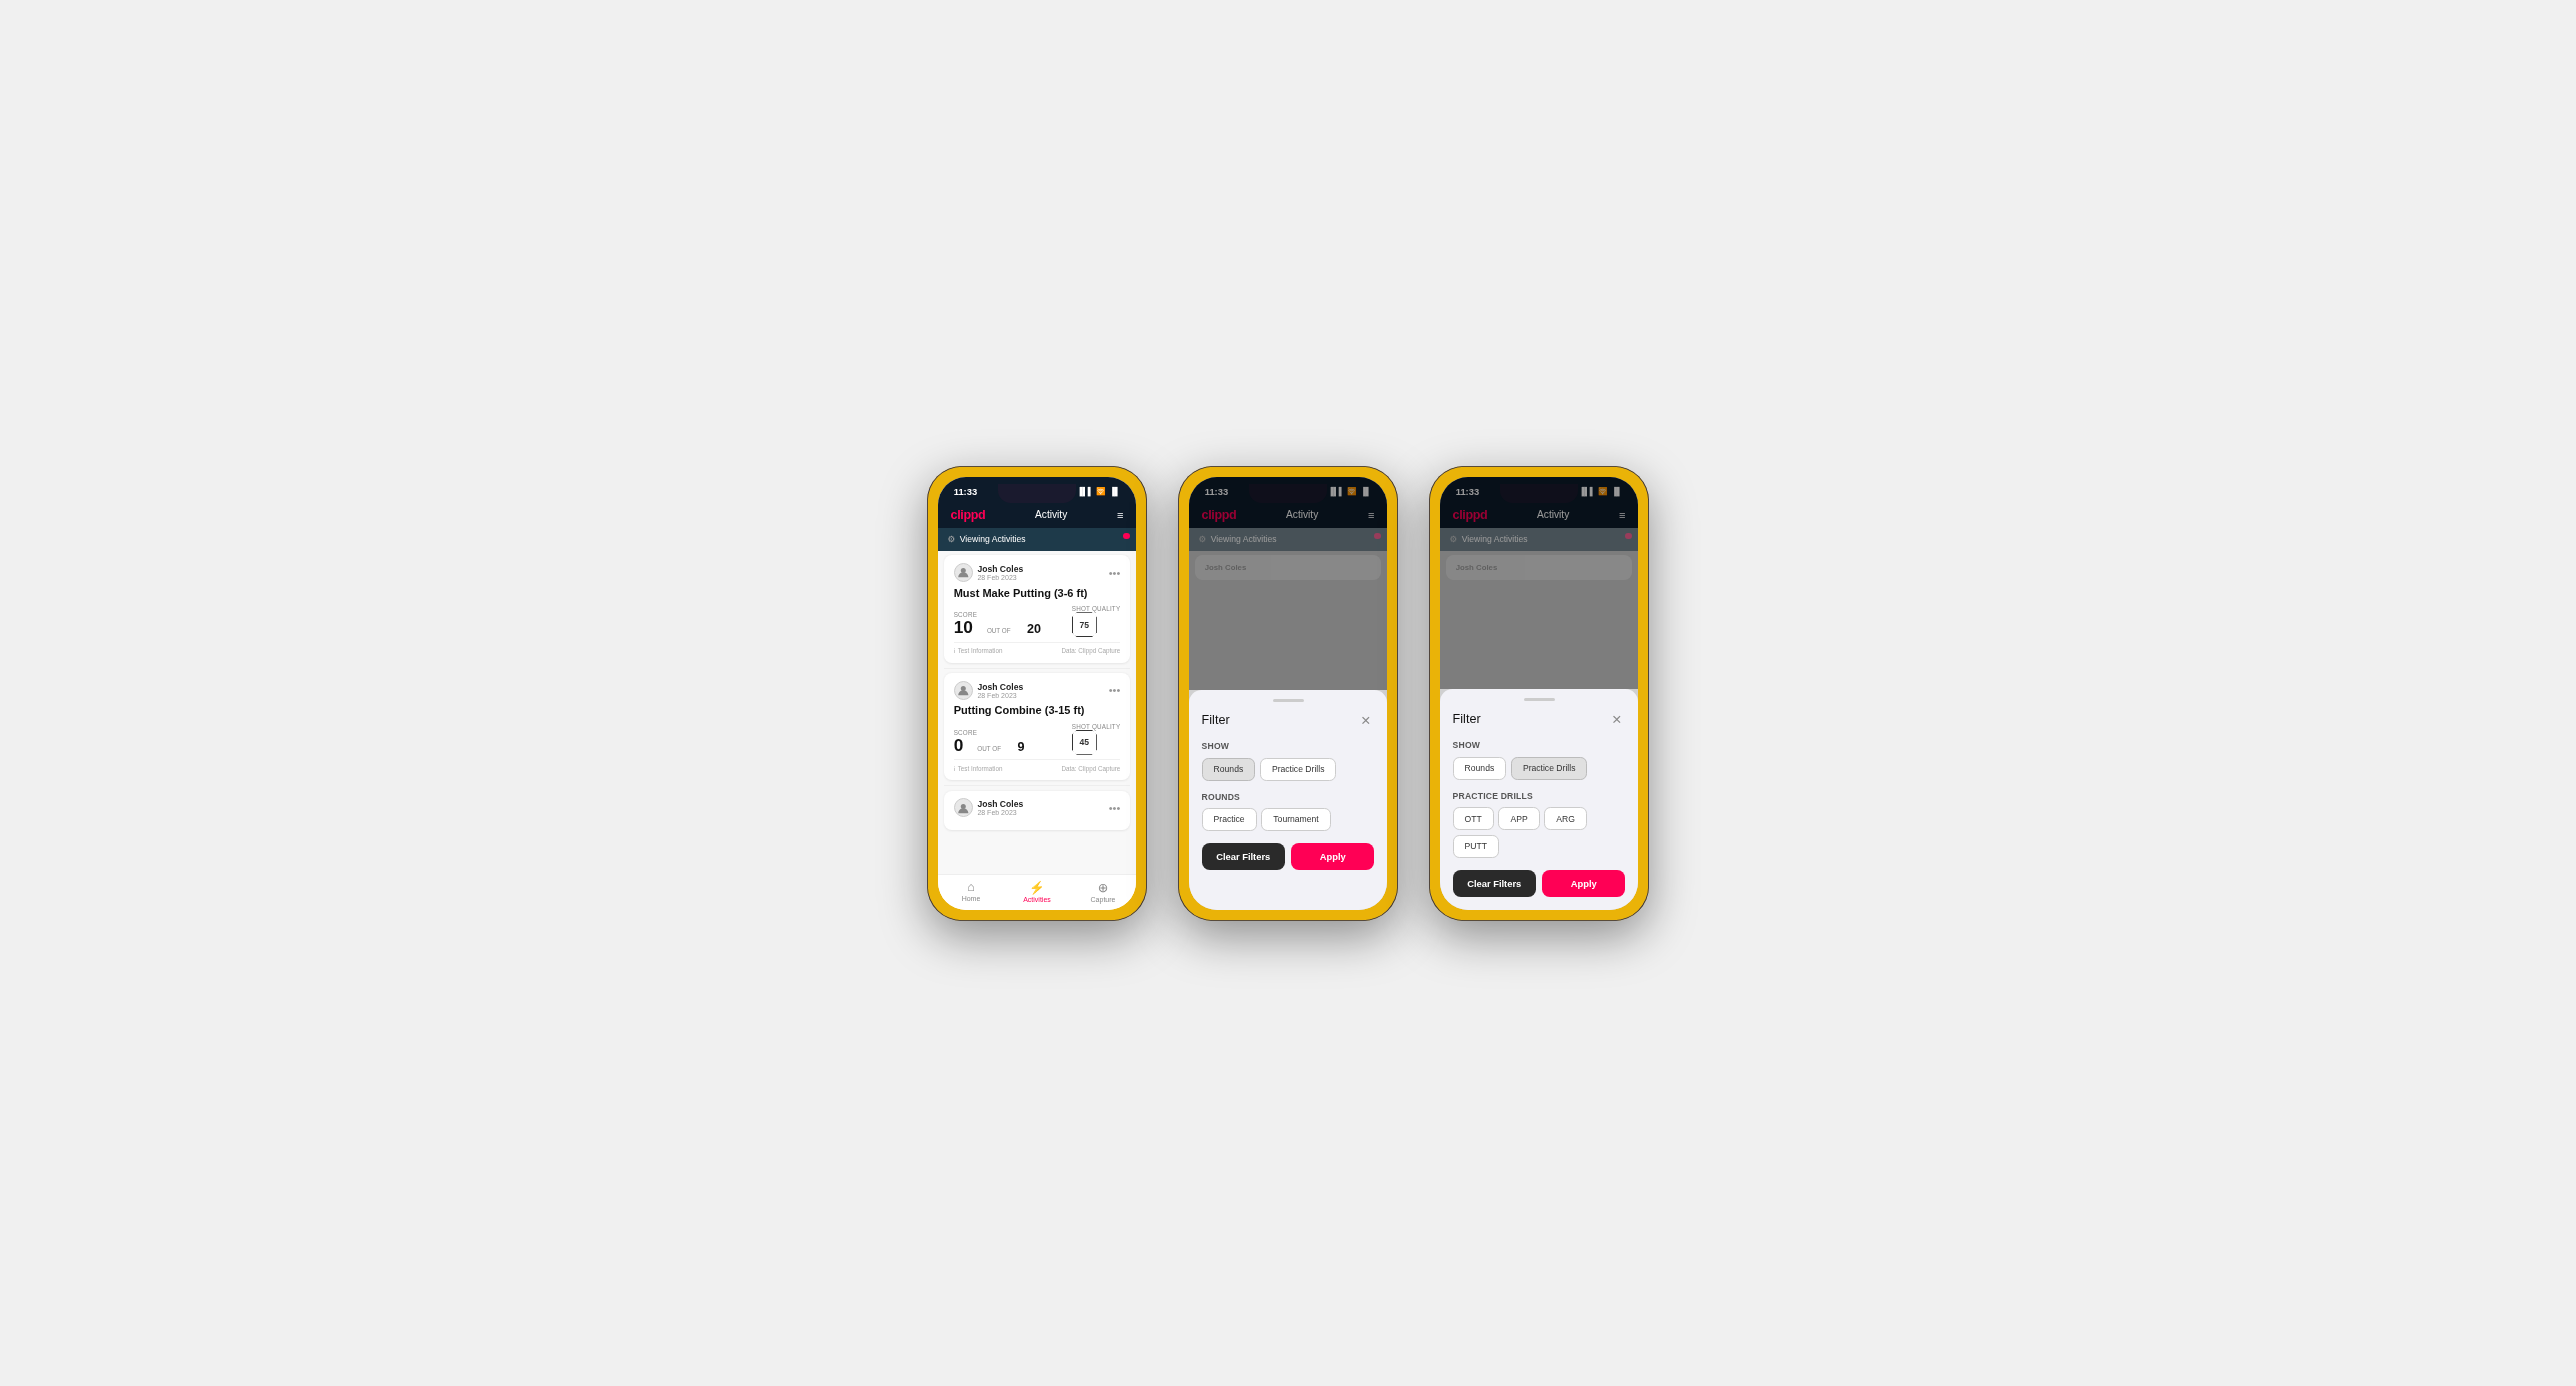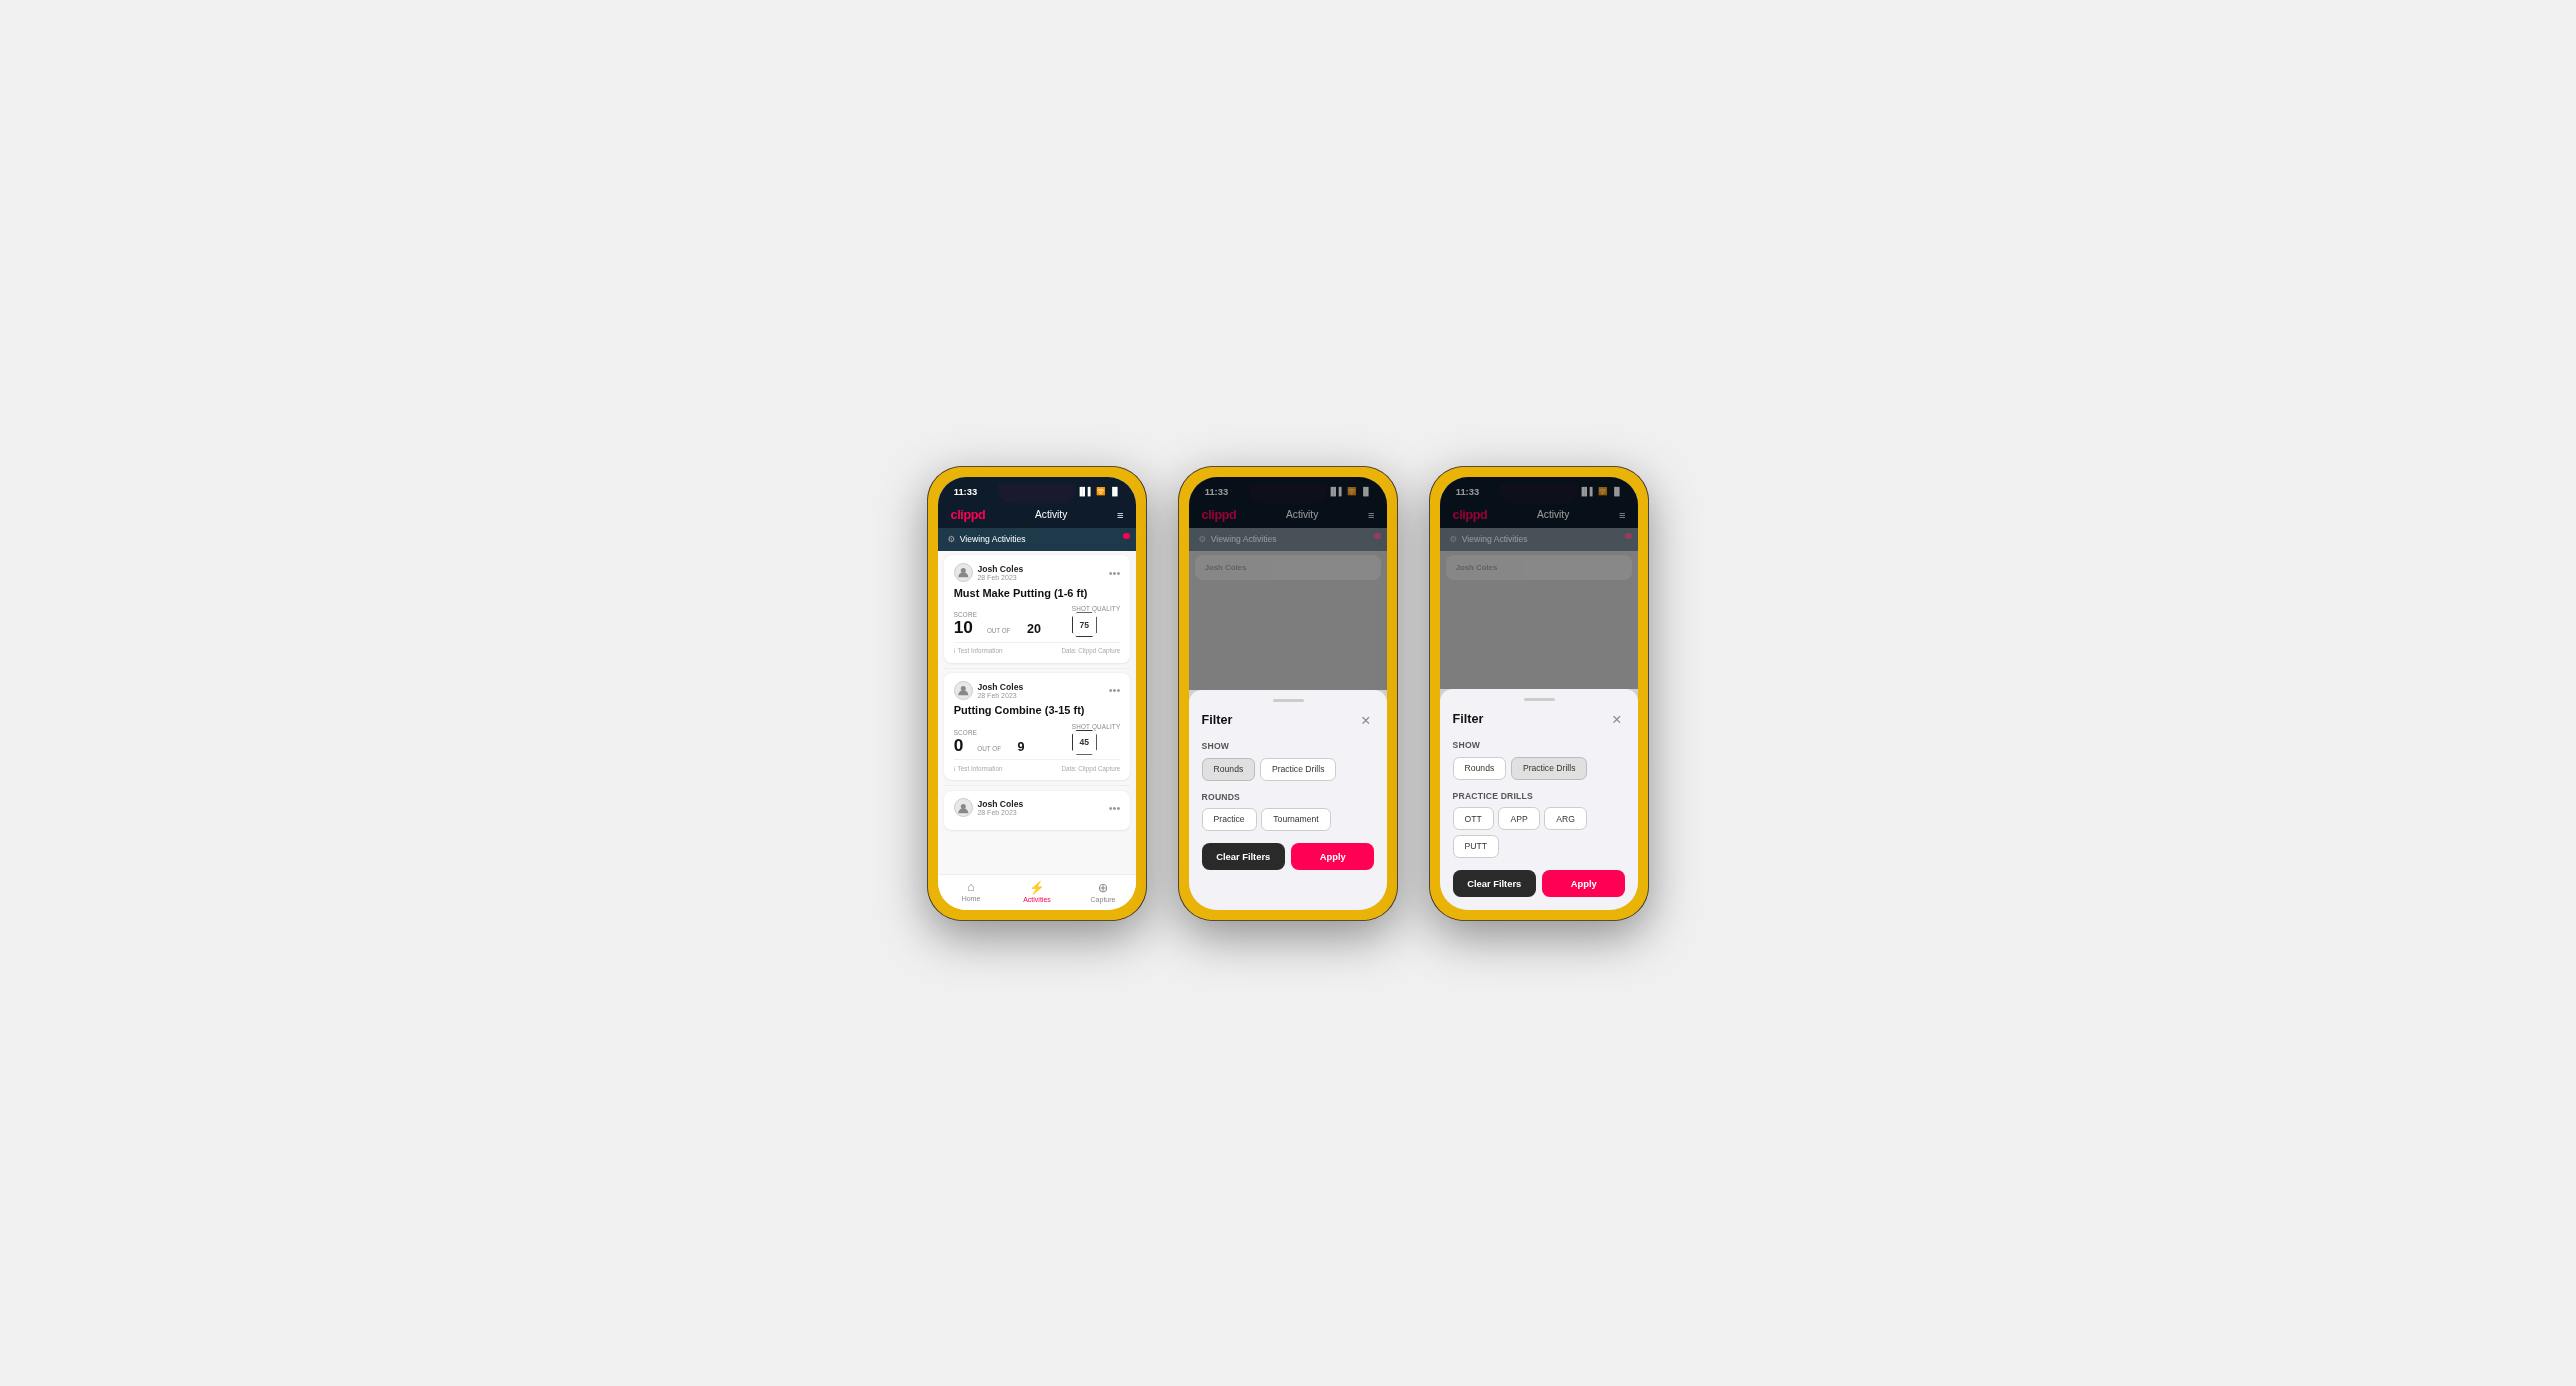--- a/index.html
+++ b/index.html
@@ -240,21 +240,21 @@
       background: #ccc;
       border-radius: 1.6px;
       margin: 0 auto 9.4px;
     }
     .sheet-header {
       display: flex;
       justify-content: space-between;
       align-items: center;
       margin-bottom: 12.6px;
     }
-    .sheet-title { font-size: 12.6px; font-weight: 700; color: #111; }
+    .sheet-title { font-size: 12.6px; font-weight: 400; color: #111; }
     .sheet-close {
       color: #888;
       font-size: 12.6px;
       cursor: pointer;
       width: 17.3px;
       height: 17.3px;
       display: flex;
       align-items: center;
       justify-content: center;
     }
@@ -357,21 +357,21 @@
                     <path d="M2 18c0-4.4 3.6-8 8-8s8 3.6 8 8"></path>
                   </svg>
               </div>
               <div class="user-info">
                 <div class="user-name">Josh Coles</div>
                 <div class="user-date">28 Feb 2023</div>
               </div>
             </div>
             <span class="more-btn">•••</span>
           </div>
-          <div class="card-title">Must Make Putting (1-6 ft)</div>
+          <div class="card-title">Must Make Putting (3-6 ft)</div>
           <div class="card-stats">
             <div class="stat-group">
               <span class="stat-label">Score</span>
               <div class="stat-row">
                 <span class="stat-value">10</span>
                 <span class="stat-out-of">OUT OF</span>
                 <span class="stat-value" style="font-size:12.6px;">20</span>
               </div>
             </div>
             <div class="stat-group" style="margin-left:auto;">

